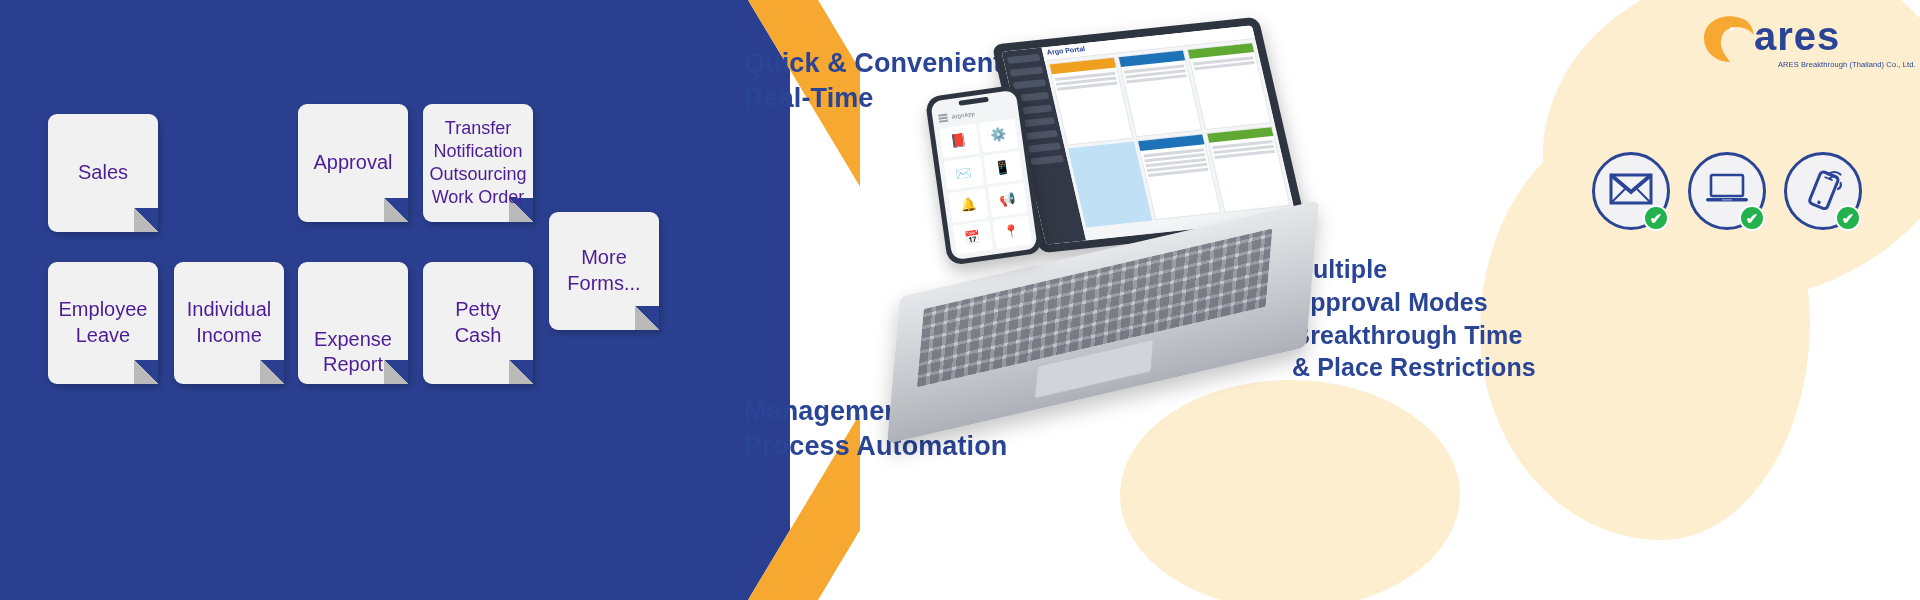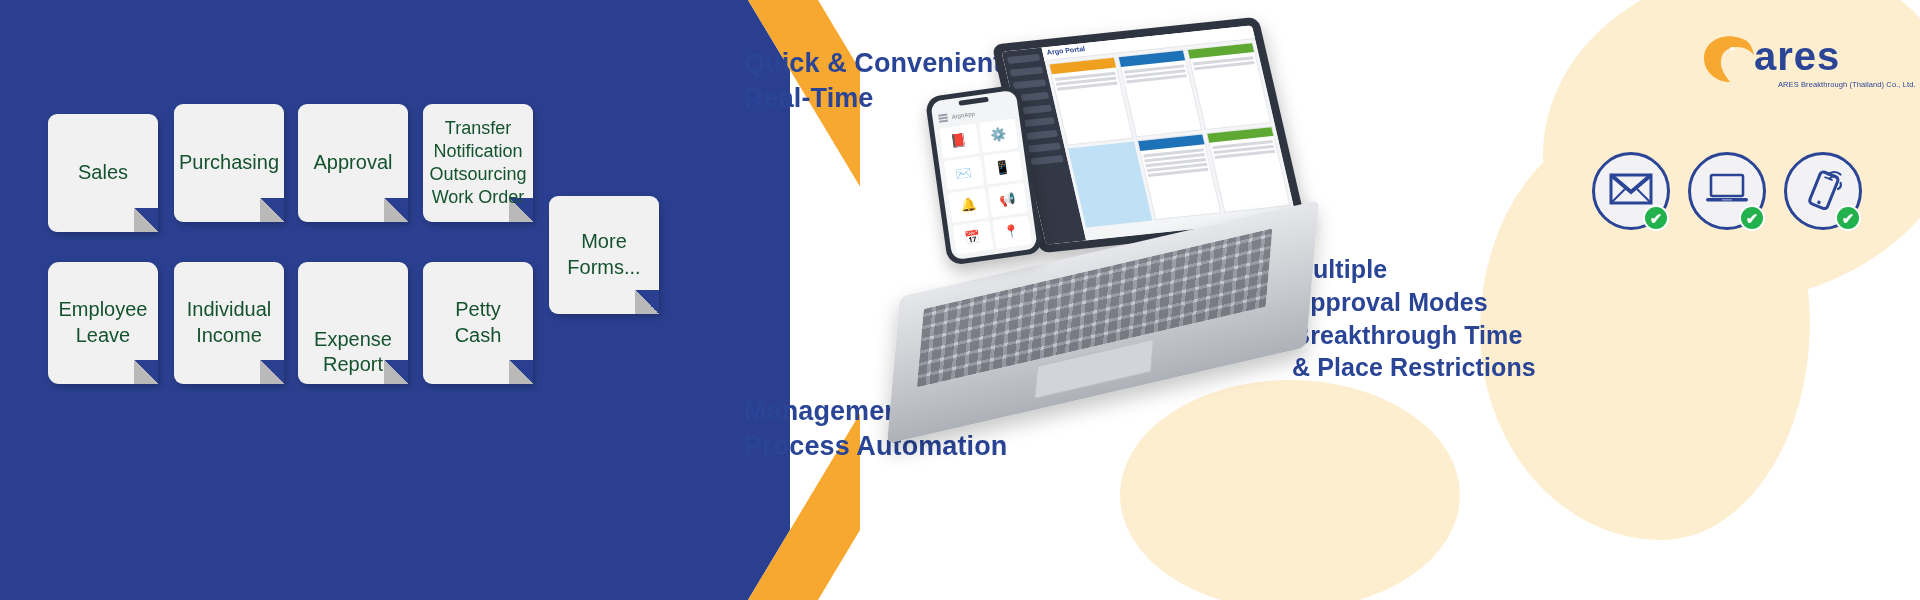--- a/index.html
+++ b/index.html
@@ -24,21 +24,21 @@
   }
 
   
   .cards-wrap{ position:absolute; left:0; top:0; width:790px; height:600px; }
   .card{
     position:absolute;
     background:#f1f1f2;
     border-radius:9px;
     display:flex; align-items:center; justify-content:center;
     text-align:center;
-    color:#14532d;
+    color:#4c1d95;
     font-size:20px;
     line-height:1.28;
     padding:6px 8px;
     filter: drop-shadow(2px 3px 3px rgba(0,0,0,0.22));
   }
   .card .fold{
     position:absolute; right:0; bottom:0;
     width:24px; height:24px;
     background:linear-gradient(225deg,#2a3f8f 0 50%, #c9c9ca 50% 100%);
   }
@@ -46,22 +46,22 @@
     content:""; position:absolute; right:0; bottom:0; width:24px; height:24px;
     background:linear-gradient(225deg, rgba(0,0,0,0) 0 50%, rgba(0,0,0,0.08) 50% 100%);
   }
   .card-label{ position:relative; z-index:2; white-space:pre-line; }
 
   
   .c0{ left:48px;  top:104px; width:110px; height:118px;margin-top:10px; }
   .c1{ left:174px; top:104px; width:110px; height:118px; }
   .c2{ left:298px; top:104px; width:110px; height:118px; }
   .c3{ left:423px; top:104px; width:110px; height:118px; font-size:18px; }
-  .c4{ left:549px; top:196px; width:110px; height:118px; }
-  .c5{ left:48px;  top:262px; width:110px; height:122px;border-radius:11px; }
+  .c4{ left:549px; top:212px; width:110px; height:118px; }
+  .c5{ left:48px;  top:262px; width:110px; height:122px; }
   .c6{ left:174px; top:262px; width:110px; height:122px; }
   .c7{ left:298px; top:262px; width:110px; height:122px;align-items:flex-end; }
   .c8{ left:423px; top:262px; width:110px; height:122px; }
 
   
   .blob-a{
     position:absolute; right:-40px; top:-30px; width:420px; height:330px;
     background:#fdeecf; border-radius:50% 45% 55% 50%/55% 50% 50% 45%;
     transform:rotate(-12deg);
   }
@@ -76,21 +76,21 @@
 
   
   .heading{
     position:absolute; color:#2a4496; font-weight:bold; letter-spacing:0.1px;
   }
   .h-quick{ left:744px; top:46px; font-size:27px; line-height:1.28; }
   .h-mgmt { left:744px; top:394px; font-size:27px; line-height:1.28; }
   .h-multi{ left:1292px; top:253px; font-size:25px; line-height:1.31; }
 
   
-  .logo{ position:absolute; left:1700px; top:28px; width:210px; height:72px; }
+  .logo{ position:absolute; left:1700px; top:8px; width:210px; height:72px; }
   .logo-mark{ position:absolute; left:0; top:2px; width:60px; height:54px; }
   .logo-word{ position:absolute; left:54px; top:6px; }
   .logo-tag{
     position:absolute; left:78px; top:52px;
     font-size:7.5px; color:#2a4496; letter-spacing:0.1px; white-space:nowrap;
   }
 
   
   .channels{ position:absolute; left:1592px; top:152px; width:260px; height:96px; }
   .chan{
@@ -201,24 +201,20 @@
   <div class="blob-a"></div>
   <div class="blob-b"></div>
   <div class="blob-c"></div>
 
   <div class="navy-panel"></div>
   <div class="orange-stripe"></div>
 
   <div class="cards-wrap">
     <div class="card c0">
       <span class="card-label">Sales</span>
-      <span class="fold"></span>
-    </div>
-    <div class="card c1">
-      <span class="card-label">Purchasing</span>
       <span class="fold"></span>
     </div>
     <div class="card c2">
       <span class="card-label">Approval</span>
       <span class="fold"></span>
     </div>
     <div class="card c3">
       <span class="card-label">Transfer
 Notification
 Outsourcing

